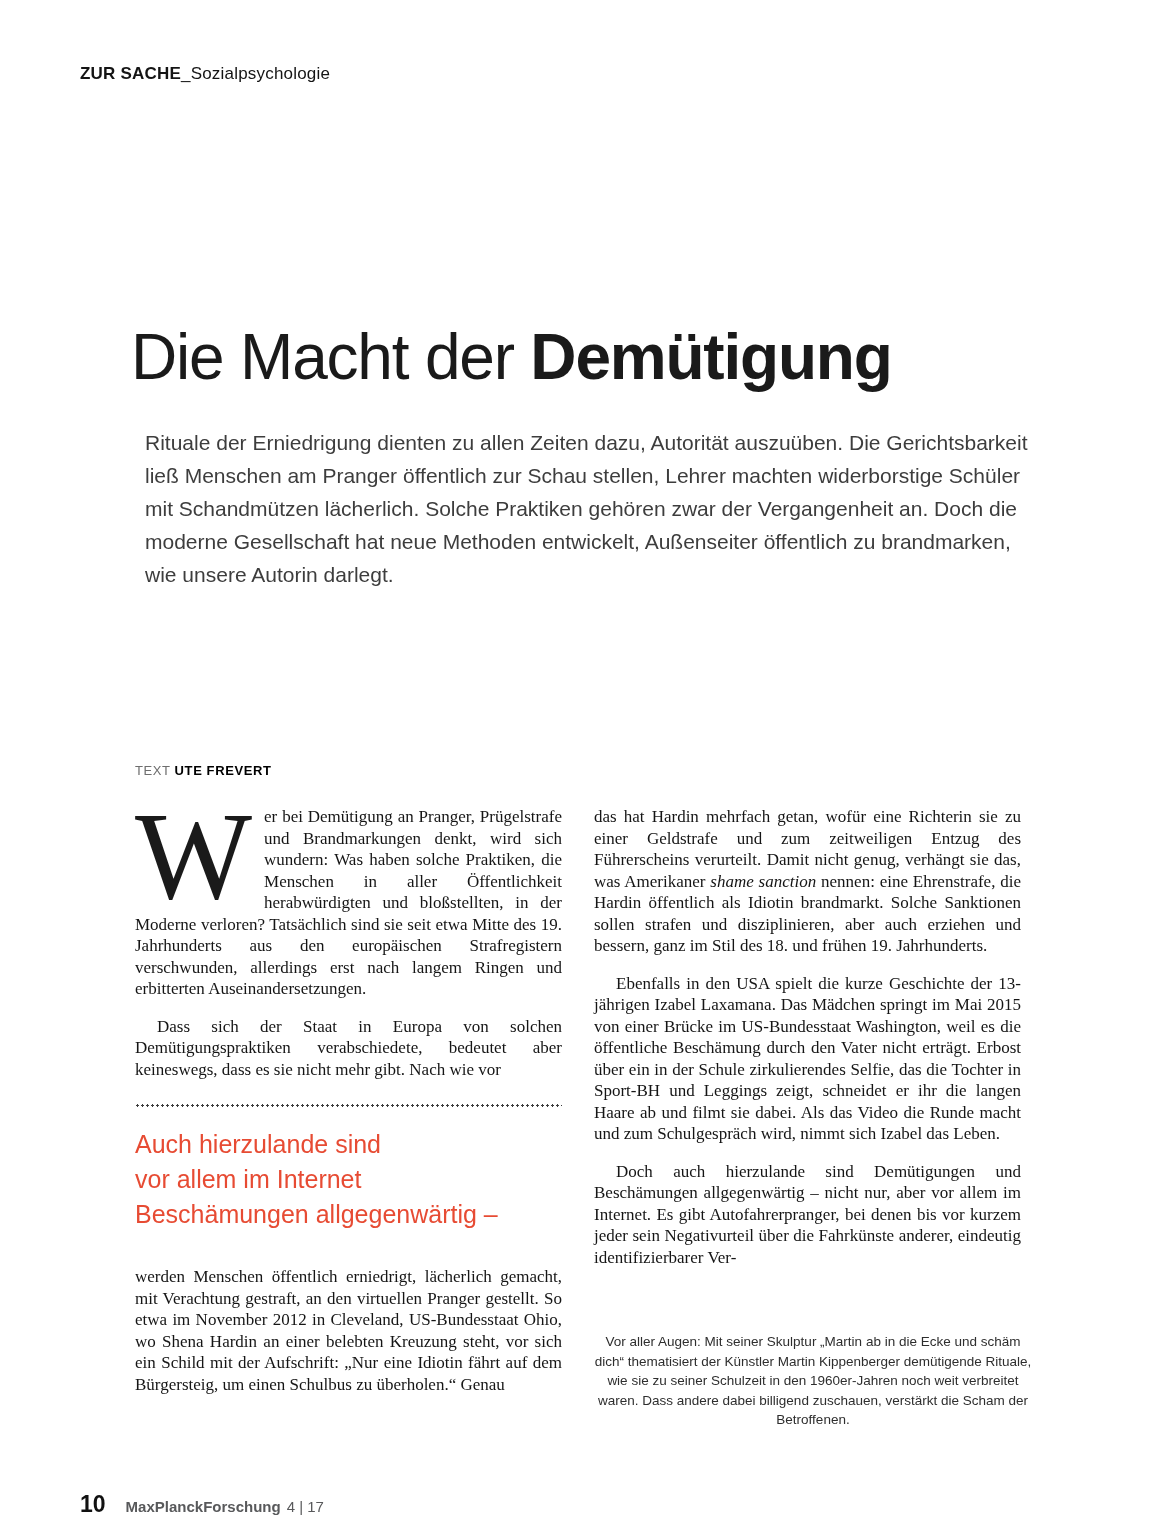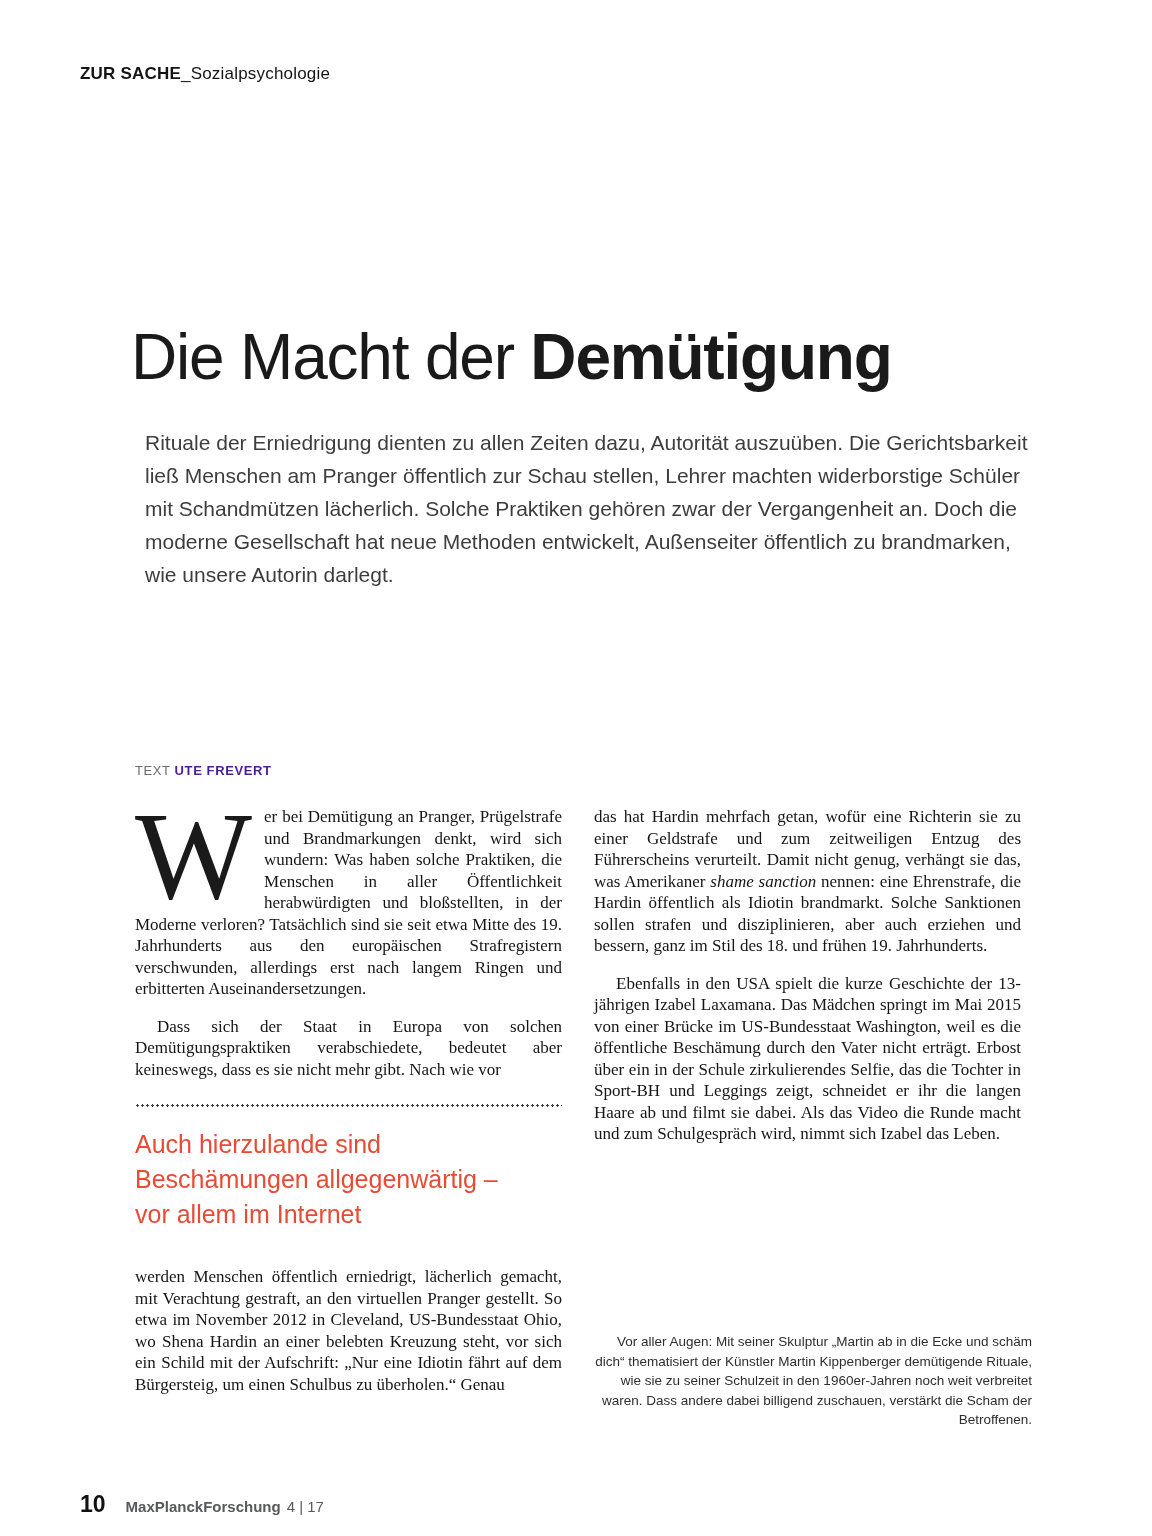--- a/index.html
+++ b/index.html
@@ -14,21 +14,21 @@
 
   .title { position:absolute; left:131px; top:320px; margin:0; font-size:64px; font-weight:400;
            letter-spacing:-1.2px; color:#1a1a1a; white-space:nowrap; }
   .title-bold { font-weight:bold; }
 
   .intro { position:absolute; left:145px; top:426px; width:888px; margin:0;
            font-size:21px; line-height:33px; color:#3d3d3d; }
 
   .byline { position:absolute; left:135px; top:763px; font-size:13px; letter-spacing:0.6px; }
   .byline-label { color:#6e6e6e; }
-  .byline-author { font-weight:bold; color:#4c1d95; }
+  .byline-author { font-weight:bold; color:#000000; }
 
   .col { position:absolute; top:806px; width:427px;
          font-family:"Liberation Serif", serif; font-size:17px; line-height:21.5px;
          text-align:justify; color:#151515; }
   .col-left  { left:135px; }
   .col-right { left:594px; }
   .body-p { margin:0; }
   .indent { text-indent:22px;margin-top:16px; }
   .body-p em { font-style:italic; }
 
@@ -36,21 +36,21 @@
 
   .dotted-rule { margin:24px 0 20px 0; height:3px;
     background-image:radial-gradient(circle, #3c3c3c 1.1px, transparent 1.3px);
     background-size:5px 3px; background-repeat:repeat-x; background-position:left center; }
 
   .pull-quote { font-family:"Liberation Sans", sans-serif; color:var(--accent);
     font-size:25px; line-height:35px; padding-right:16px;
     margin:0 0 34px 0; text-indent:0; }
 
   .caption { position:absolute; left:594px; top:1332px; width:438px;
-    font-size:13.5px; line-height:19.5px; color:#2e2e2e; text-align:right; }
+    font-size:13.5px; line-height:19.5px; color:#2e2e2e; text-align:center; }
 
   .photo-credit { position:absolute; left:1094px; top:1176px; height:268px;
     writing-mode:vertical-rl; transform:rotate(180deg);
     font-size:12px; color:#3f3f3f; white-space:nowrap; }
 
   .footer { position:absolute; left:80px; top:1491px; font-size:15px; color:#58595b; }
   .page-num { font-size:23px; font-weight:bold; color:#111; margin-right:20px; }
   .mag-name { font-weight:bold; }
   .issue { margin-left:6px; }
 </style>
@@ -75,30 +75,31 @@
   </div>
 
   <div class="col col-left">
     <p class="body-p"><span class="dropcap">W</span><span>er bei Demütigung an Pranger, Prügelstrafe und Brandmarkungen denkt, wird sich wundern: Was haben solche Praktiken, die Menschen in aller Öffentlichkeit herabwürdigten und bloßstellten, in der Moderne verloren? Tatsächlich sind sie seit etwa Mitte des 19. Jahrhunderts aus den europäischen Strafregistern verschwunden, allerdings erst nach langem Ringen und erbitterten Auseinandersetzungen.</span></p>
     <p class="body-p indent">Dass sich der Staat in Europa von solchen Demütigungspraktiken verabschiedete, bedeutet aber keineswegs, dass es sie nicht mehr gibt. Nach wie vor</p>
 
     <div class="dotted-rule"></div>
 
     <div class="pull-quote">
       <div>Auch hierzulande sind</div>
+      <div>vor allem im Internet</div>
       <div>Beschämungen allgegenwärtig –</div>
-      <div>vor allem im Internet</div>
     </div>
 
     <p class="body-p">werden Menschen öffentlich erniedrigt, lächerlich gemacht, mit Verachtung gestraft, an den virtuellen Pranger gestellt. So etwa im November 2012 in Cleveland, US-Bundesstaat Ohio, wo Shena Hardin an einer belebten Kreuzung steht, vor sich ein Schild mit der Aufschrift: „Nur eine Idiotin fährt auf dem Bürgersteig, um einen Schulbus zu überholen.“ Genau</p>
   </div>
 
   <div class="col col-right">
     <p class="body-p"><span>das hat Hardin mehrfach getan, wofür eine Richterin sie zu einer Geldstrafe und zum zeitweiligen Entzug des Führerscheins verurteilt. Damit nicht genug, verhängt sie das, was Amerikaner </span><em>shame sanction</em><span> nennen: eine Ehrenstrafe, die Hardin öffentlich als Idiotin brandmarkt. Solche Sanktionen sollen strafen und disziplinieren, aber auch erziehen und bessern, ganz im Stil des 18. und frühen 19. Jahrhunderts.</span></p>
     <p class="body-p indent">Ebenfalls in den USA spielt die kurze Geschichte der 13-jährigen Izabel Laxamana. Das Mädchen springt im Mai 2015 von einer Brücke im US-Bundesstaat Washington, weil es die öffentliche Beschämung durch den Vater nicht erträgt. Erbost über ein in der Schule zirkulierendes Selfie, das die Tochter in Sport-BH und Leggings zeigt, schneidet er ihr die langen Haare ab und filmt sie dabei. Als das Video die Runde macht und zum Schulgespräch wird, nimmt sich Izabel das Leben.</p>
+    <p class="body-p indent">Doch auch hierzulande sind Demütigungen und Beschämungen allgegenwärtig – nicht nur, aber vor allem im Internet. Es gibt Autofahrerpranger, bei denen bis vor kurzem jeder sein Negativurteil über die Fahrkünste anderer, eindeutig identifizierbarer Ver-</p>
   </div>
 
   <div class="caption">Vor aller Augen: Mit seiner Skulptur „Martin ab in die Ecke und schäm dich“ thematisiert der Künstler Martin Kippenberger demütigende Rituale, wie sie zu seiner Schulzeit in den 1960er-Jahren noch weit verbreitet waren. Dass andere dabei billigend zuschauen, verstärkt die Scham der Betroffenen.</div>
 
   <div class="photo-credit">Foto: picture-alliance / AP / Winfried Rothermel</div>
 
   <div class="footer">
     <span class="page-num">10</span><span class="mag-name">MaxPlanckForschung</span><span class="issue">4 | 17</span>
   </div>
 

